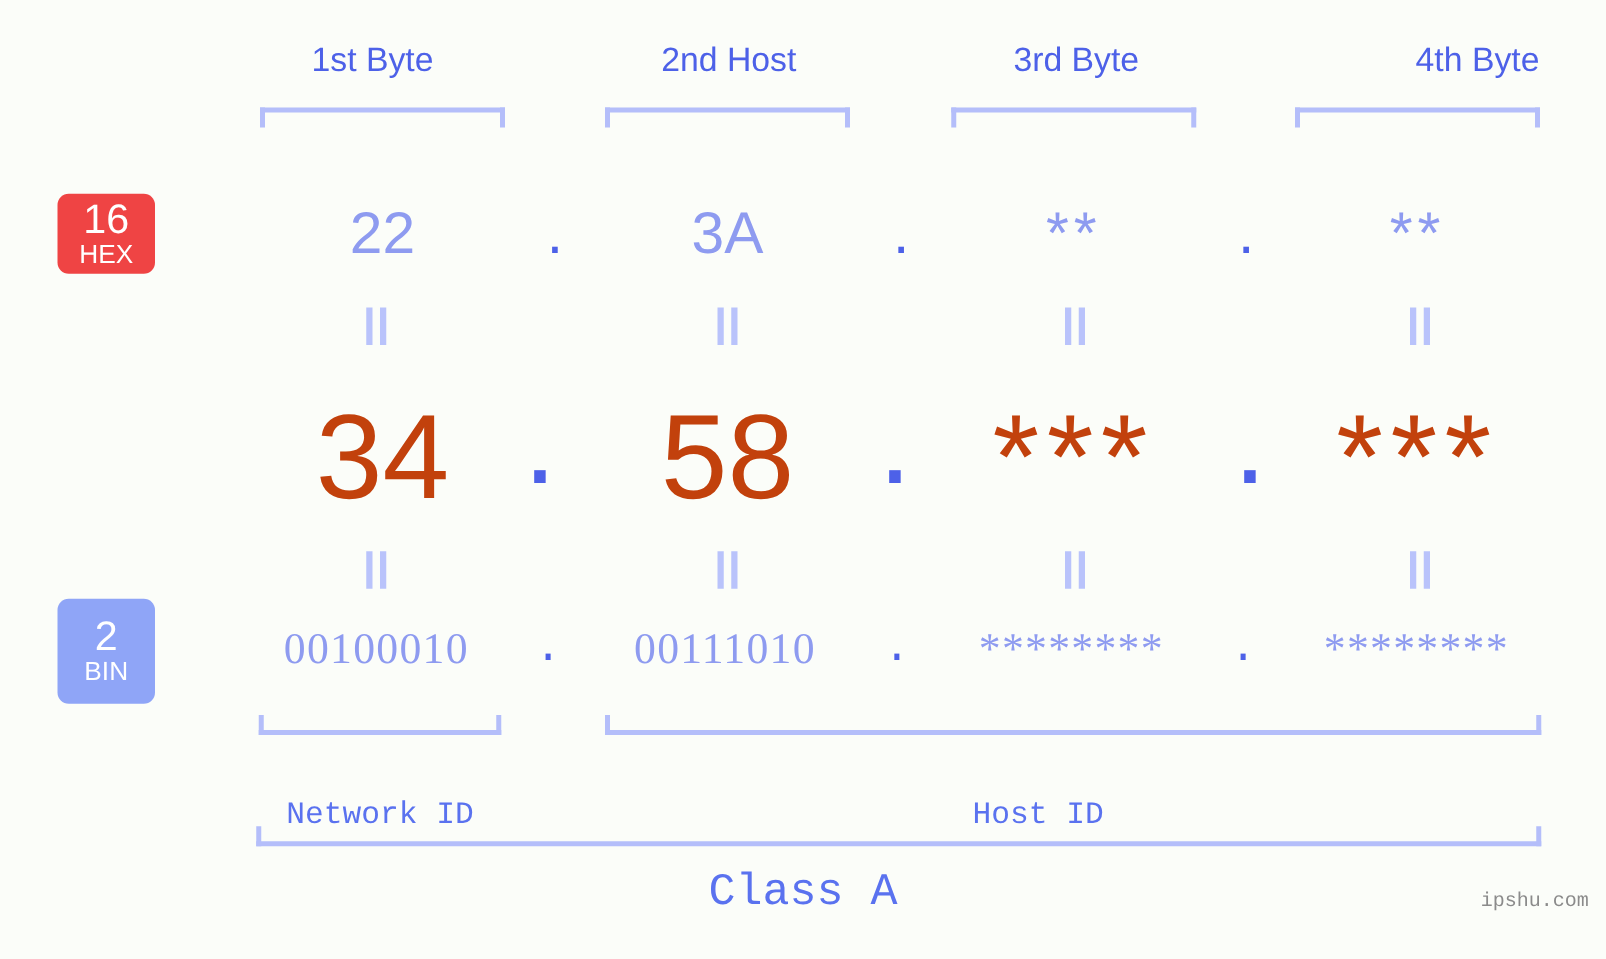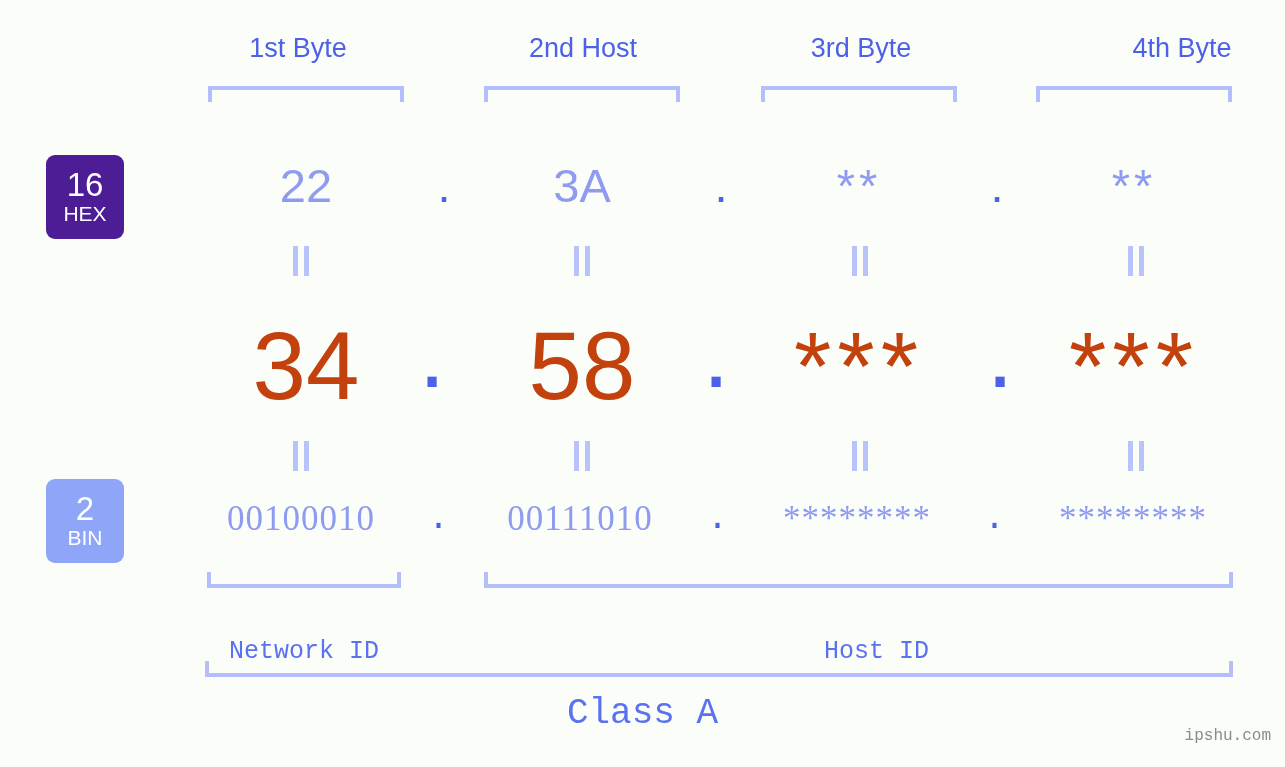--- a/index.html
+++ b/index.html
@@ -67,21 +67,21 @@
   .badge .num {
     font-size: 33px;
     line-height: 34px;
     font-weight: 400;
   }
   .badge .name {
     font-size: 21px;
     line-height: 24px;
     font-weight: 400;
   }
-  #badge-hex { top: 155px; height: 84px; background: #4c1d95; }
+  #badge-hex { top: 155px; height: 64px; background: #ef4444; }
   #badge-dec { top: 316px; height: 84px; background: #8792f2; }
   #badge-bin { top: 479px; height: 84px; background: #8fa5f7; }
 
   
   .cell {
     position: absolute;
     text-align: center;
     white-space: nowrap;
   }
 
@@ -176,21 +176,20 @@
   }
 
   
   #watermark {
     position: absolute;
     right: 14px;
     top: 712px;
     font-size: 16px;
     color: #8b8b8b;
     font-family: "Liberation Mono", monospace;
-    margin-top: 15px;
   }
 </style>
 </head>
 <body>
 
 <div class="stage">
 
   <div class="byte-label" style="left:200px;width:196px;">1st Byte</div>
   <div class="byte-label" style="left:485px;width:196px;">2nd Host</div>
   <div class="byte-label" style="left:763px;width:196px;">3rd Byte</div>
@@ -271,20 +270,20 @@
     <div class="cell dot" style="left:678px;width:80px;">.</div>
     <div class="cell" style="left:759px;width:196px;">********</div>
     <div class="cell dot" style="left:955px;width:80px;">.</div>
     <div class="cell" style="left:1035px;width:196px;">********</div>
   </div>
 
   <div class="bracket-up" style="left:207px; width:194px; top:572px;"></div>
   <div class="bracket-up" style="left:484px; width:749px; top:572px;"></div>
 
   <div class="id-label" style="left:207px;width:194px;top:613px;">Network ID</div>
-  <div class="id-label" style="left:502px;width:749px;top:613px;text-align:center;">Host ID</div>
+  <div class="id-label" style="left:456px;width:749px;top:613px;text-align:center;">Host ID</div>
 
   <div class="bracket-up" style="left:205px; width:1028px; top:661px;"></div>
   <div id="class-label">Class A</div>
 
   <div id="watermark">ipshu.com</div>
 
 </div>
 
 </body></html>

